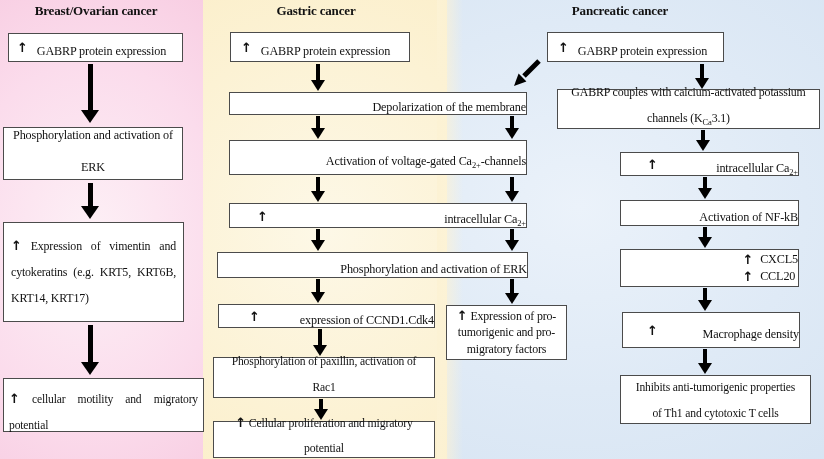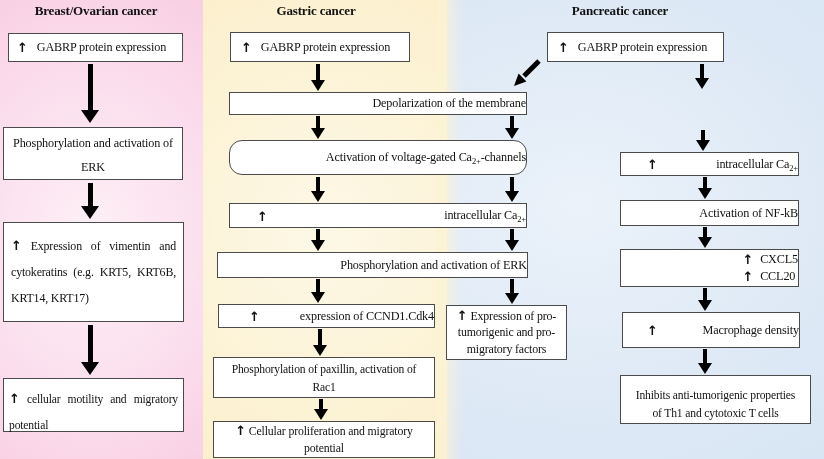--- a/index.html
+++ b/index.html
@@ -25,36 +25,36 @@
   .t-gastric{left:203px;width:226px;}
   .t-pancreatic{left:460px;width:320px;}
   
   .box{
     position:absolute;background:#ffffff;border:1.4px solid #4b4b4b;
     box-sizing:border-box;font-size:12.2px;
     display:flex;align-items:center;justify-content:flex-end;text-align:center;
   }
   .box.left{justify-content:flex-start;text-align:left;}
   .box.colz{flex-direction:column;}
-  .nw{white-space:nowrap;}
+  .nw{white-space:nowrap;margin-top:8px;}
   .just{display:block;text-align:justify;}
   .up{
     font-family:"DejaVu Sans",sans-serif;font-weight:bold;font-size:13px;line-height:1;
   }
   .up.abs{position:absolute;top:50%;transform:translateY(-50%);}
   .sub{font-size:8.5px;position:relative;top:3px;}
   
   .br-b1{left:8px;top:33px;width:175px;height:29px;padding-left:8px;gap:9px;}
   .br-b2{left:3px;top:127px;width:180px;height:53px;line-height:24px;}
   .br-b3{left:3px;top:222px;width:181px;height:100px;padding:10px 7px 0;line-height:26px;font-size:11.9px;}
-  .br-b4{left:3px;top:378px;width:181px;height:54px;padding:8px 5px 0;line-height:26px;font-size:11.6px;}
+  .br-b4{left:3px;top:378px;width:201px;height:54px;padding:8px 5px 0;line-height:26px;font-size:11.6px;}
   
   .ga-b1{left:230px;top:32px;width:180px;height:30px;padding-left:10px;gap:9px;}
   .ga-b2{left:229px;top:92px;width:298px;height:23px;}
-  .ga-b3{left:229px;top:140px;width:298px;height:35px;border-radius:13px;}
+  .ga-b3{left:229px;top:140px;width:298px;height:35px;}
   .ga-b4{left:229px;top:203px;width:298px;height:25px;}
   .ga-b4 .up.abs{left:27px;}
   .ga-b5{left:217px;top:252px;width:311px;height:26px;}
   .ga-b6{left:218px;top:304px;width:217px;height:24px;}
   .ga-b6 .up.abs{left:30px;}
   .ga-b7{left:213px;top:357px;width:222px;height:41px;line-height:18px;font-size:11.6px;font-family:Liberation Serif, serif;}
   .ga-b8{left:213px;top:421px;width:222px;height:37px;line-height:17px;font-size:11.8px;}
   
   .pro-box{left:446px;top:305px;width:121px;height:55px;padding:2px 3px;line-height:16.5px;font-size:11.9px;}
   
@@ -218,20 +218,24 @@
   <svg class="diag" width="42" height="34" viewBox="0 0 42 34">
     <line x1="36" y1="5" x2="21" y2="20" stroke="#000" stroke-width="5"></line>
     <polygon points="11,30 23.4,25.4 15.6,17.6" fill="#000"></polygon>
   </svg>
 
   <div class="arr" style="left:695px;top:64px;height:25px;">
       <i class="stem"></i>
       <i class="head"></i>
     </div>
 
+  <div class="box pa-b2 colz">
+    <p class="nw">GABRP couples with calcium-activated potassium</p>
+    <p class="nw"><span>channels (K</span><span class="sub">Ca</span><span>3.1)</span></p>
+  </div>
   <div class="arr" style="left:696px;top:130px;height:21px;">
       <i class="stem"></i>
       <i class="head"></i>
     </div>
 
   <div class="box pa-b3">
     <span class="up abs">↑</span>
     <p class="nw"><span>intracellular Ca</span><span class="sub">2+</span></p>
   </div>
   <div class="arr" style="left:698px;top:177px;height:22px;">

